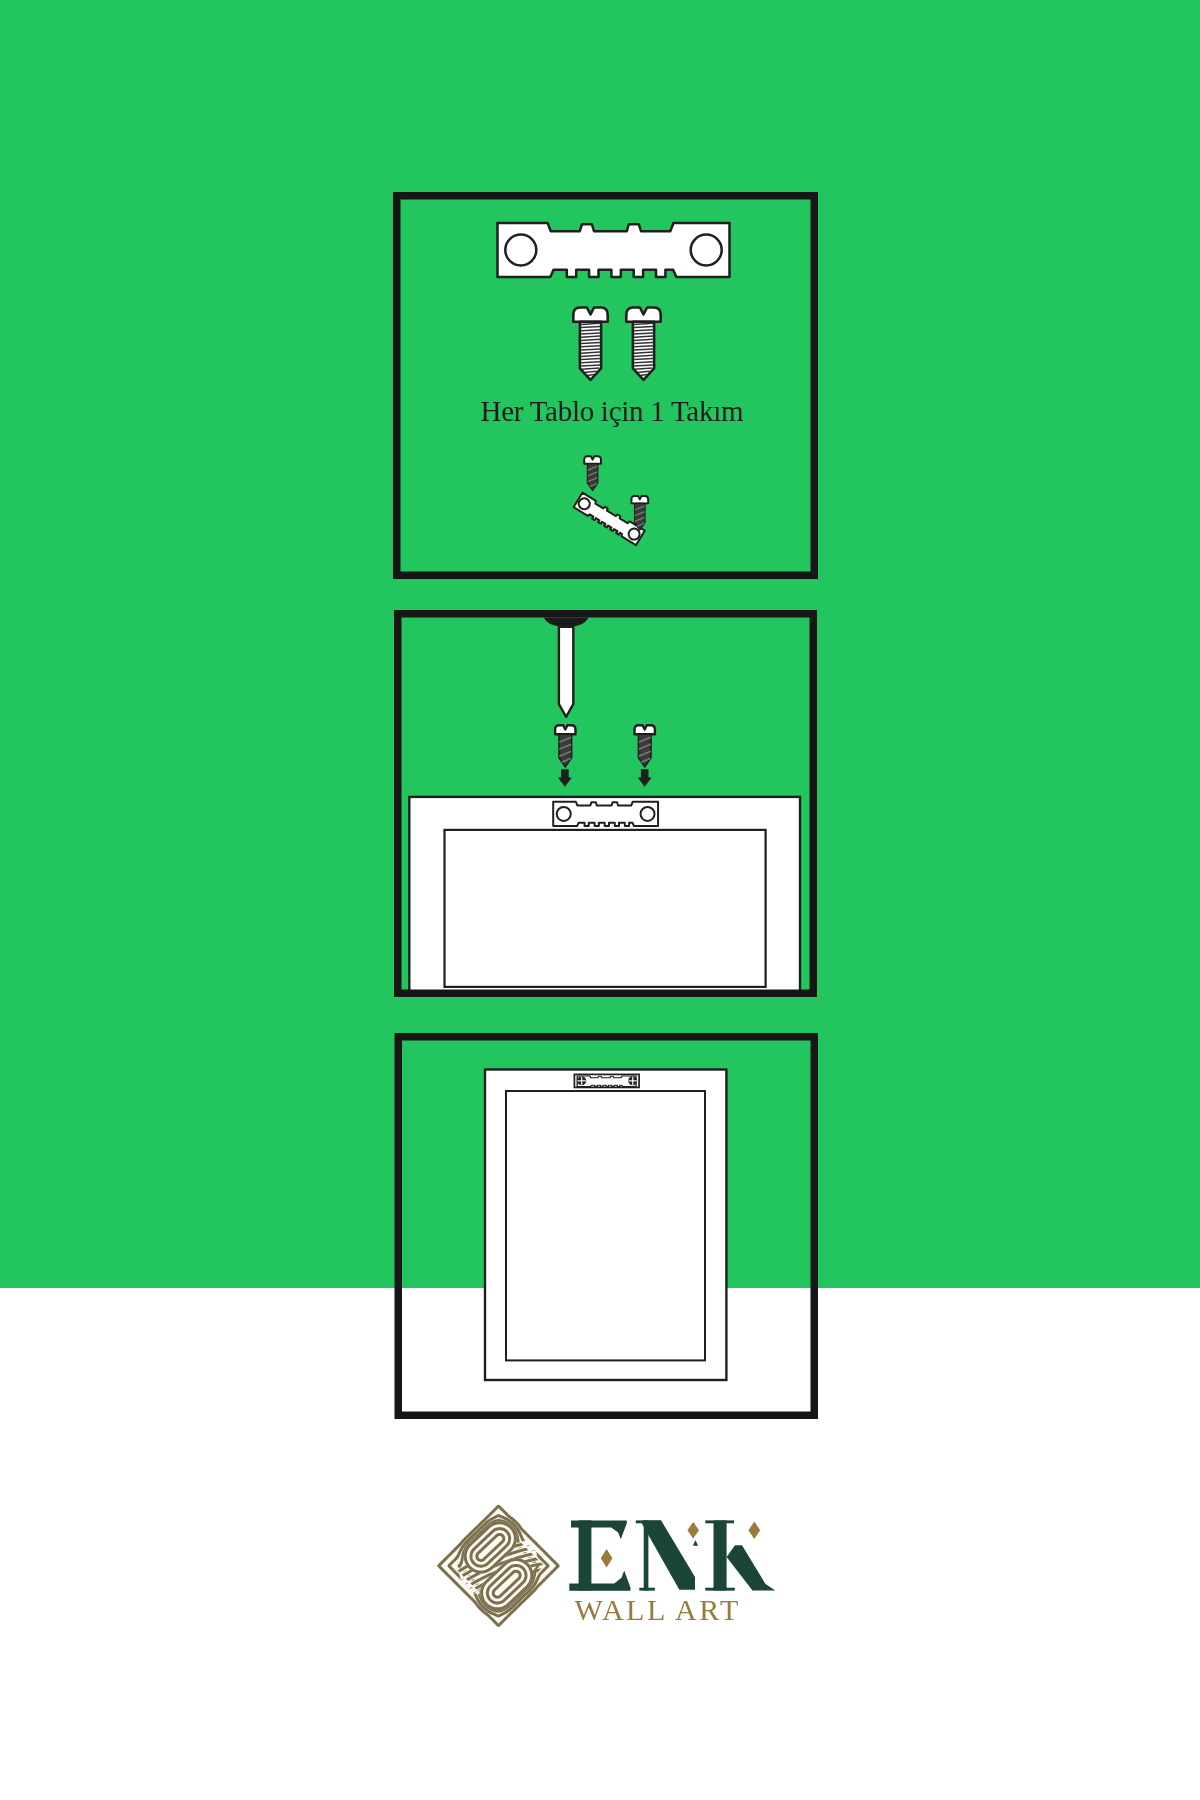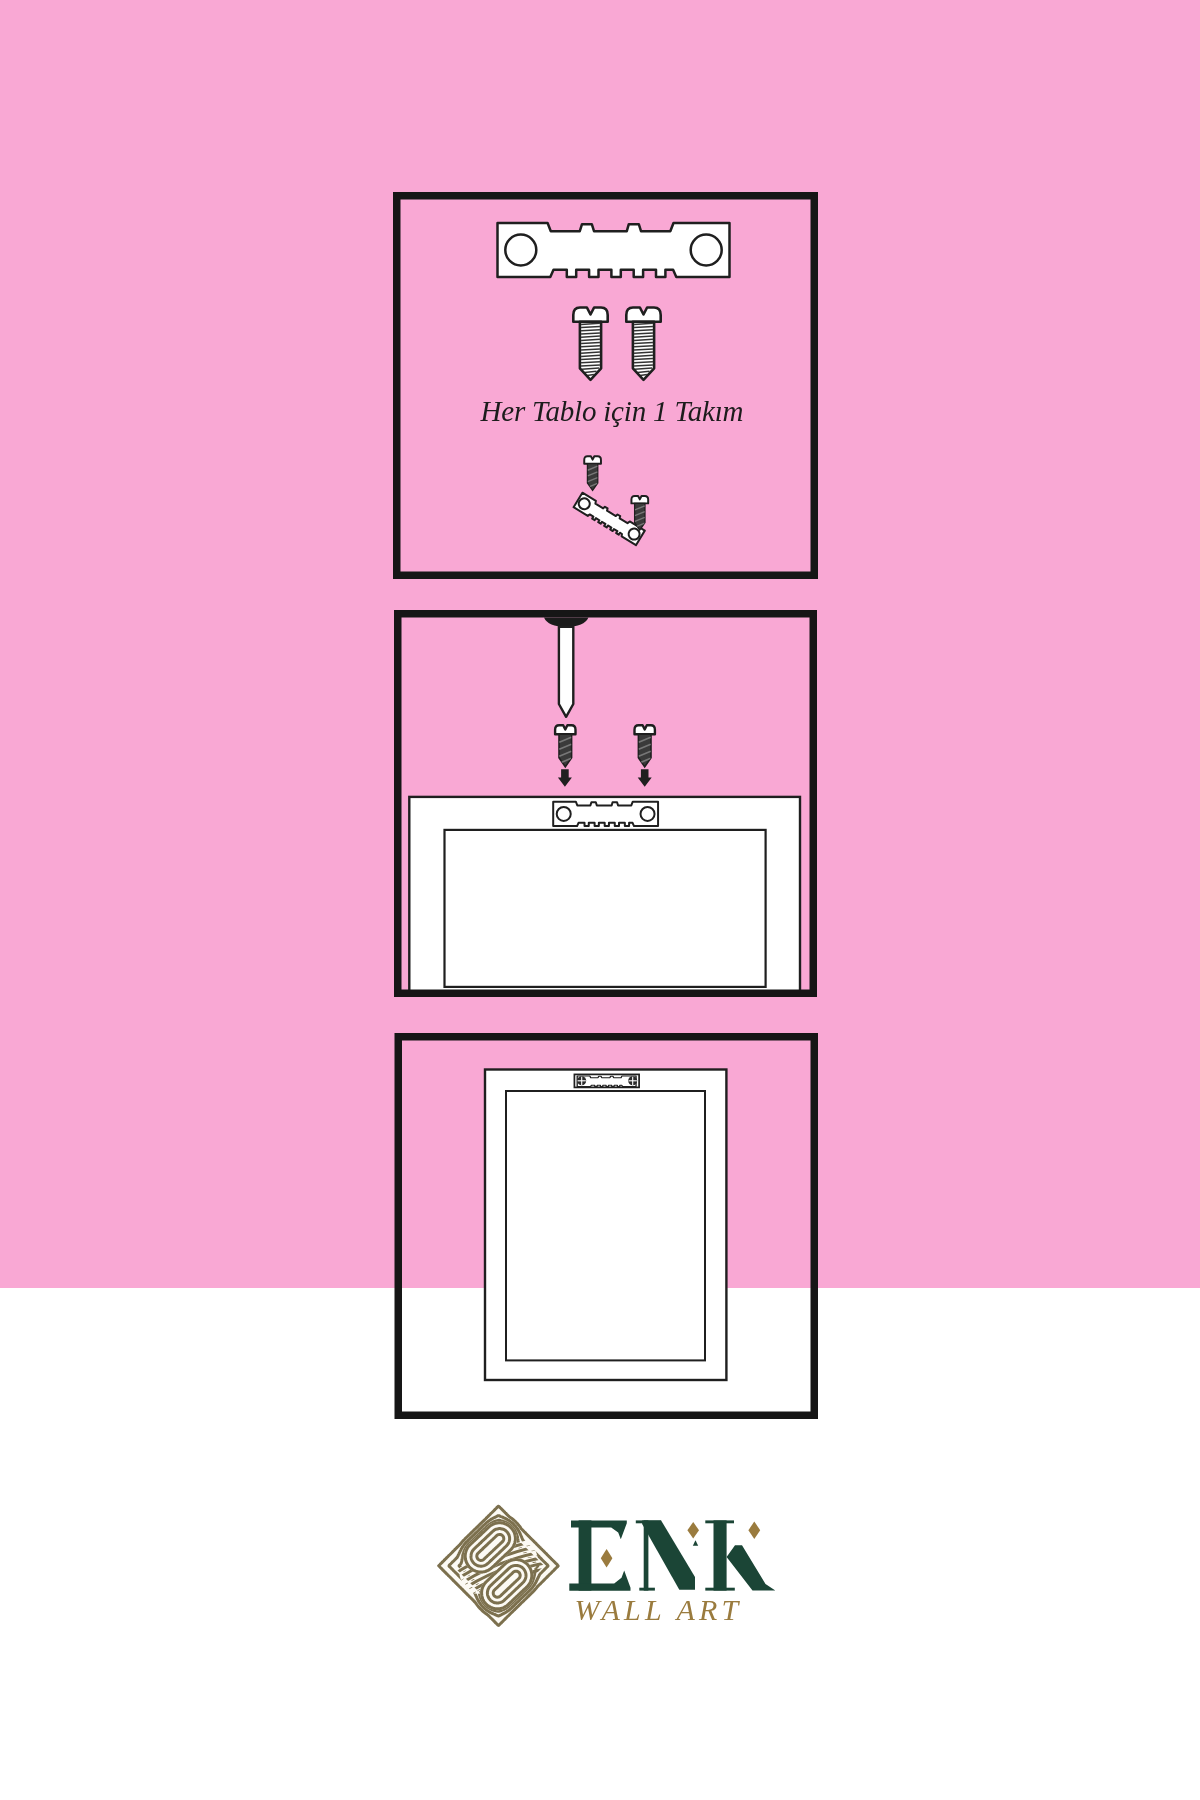--- a/index.html
+++ b/index.html
@@ -1,16 +1,16 @@
 <!DOCTYPE html>
 <html><head>
 <meta charset="utf-8">
 <style>
 html,body{margin:0;padding:0;background:#ffffff;width:1200px;height:1800px;overflow:hidden;}
-#page{position:relative;width:1200px;height:1288px;background:#f9a8d4;font-family:"Liberation Sans",sans-serif;font-style:italic;}
+#page{position:relative;width:1200px;height:1288px;background:#22c55e;font-family:"Liberation Sans",sans-serif;}
 svg{position:absolute;left:0;top:0;}
 </style>
 </head>
 <body>
 <div id="page">
 <svg width="1200" height="1800" viewBox="0 0 1200 1800" xmlns="http://www.w3.org/2000/svg">
 
 <rect x="396.75" y="195.75" width="417.5" height="379.5" fill="none" stroke="#161616" stroke-width="7.5"></rect>
 
 <g transform="translate(497.5,223)">

